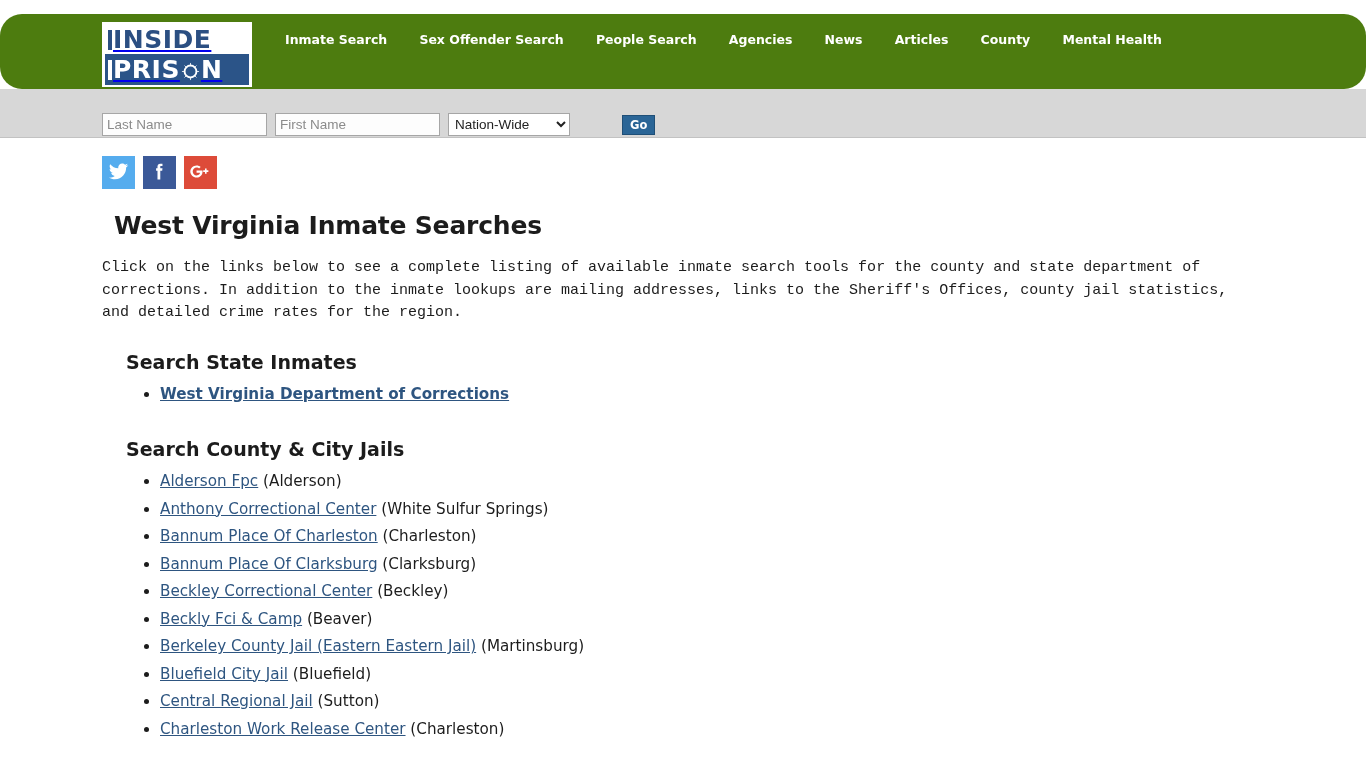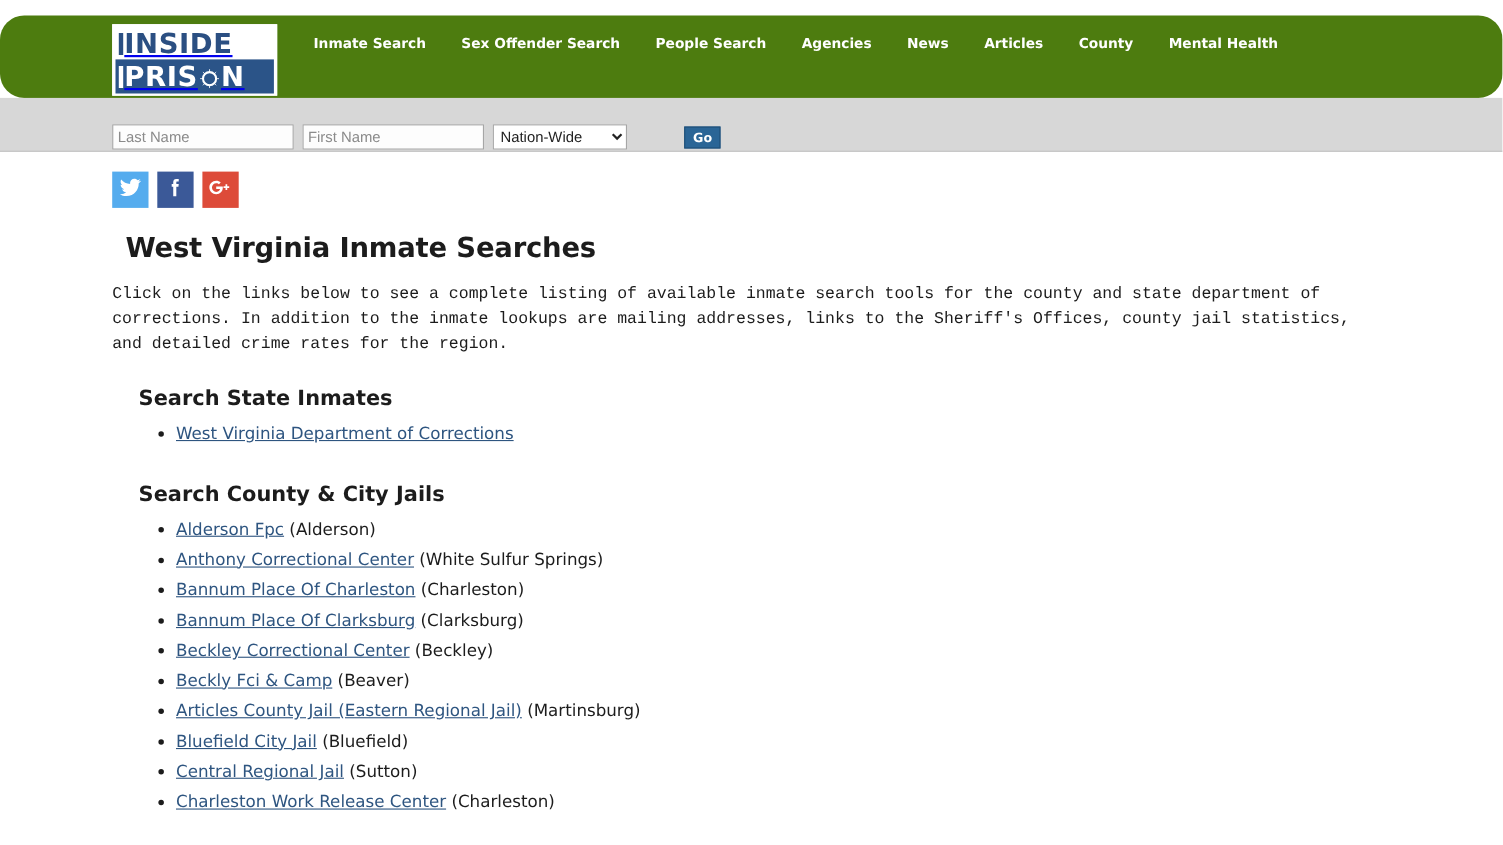--- a/index.html
+++ b/index.html
@@ -242,20 +242,21 @@
     font-size: 15.2px;
     line-height: 27.5px;
     color: #1c1c1c;
   }
   ul.link-list li a {
     color: #2e5580;
     text-decoration: underline;
   }
   .state-list {
     margin-bottom: 30px;
+    font-weight: bold;
   }
   .state-list li { line-height: 28px; }
 </style>
 </head>
 <body>
 
 <div class="top-strip"></div>
 
 <header class="site-header">
   <div class="header-inner">
@@ -343,20 +344,20 @@
 
   <h2 class="section-title">Search County &amp; City Jails</h2>
   <div class="list-block">
     <ul class="link-list">
       <li><a href="#">Alderson Fpc</a> <span>(Alderson)</span></li>
       <li><a href="#">Anthony Correctional Center</a> <span>(White Sulfur Springs)</span></li>
       <li><a href="#">Bannum Place Of Charleston</a> <span>(Charleston)</span></li>
       <li><a href="#">Bannum Place Of Clarksburg</a> <span>(Clarksburg)</span></li>
       <li><a href="#">Beckley Correctional Center</a> <span>(Beckley)</span></li>
       <li><a href="#">Beckly Fci &amp; Camp</a> <span>(Beaver)</span></li>
-      <li><a href="#">Articles County Jail (Eastern Regional Jail)</a> <span>(Martinsburg)</span></li>
+      <li><a href="#">Berkeley County Jail (Eastern Eastern Jail)</a> <span>(Martinsburg)</span></li>
       <li><a href="#">Bluefield City Jail</a> <span>(Bluefield)</span></li>
       <li><a href="#">Central Regional Jail</a> <span>(Sutton)</span></li>
       <li><a href="#">Charleston Work Release Center</a> <span>(Charleston)</span></li>
     </ul>
   </div>
 
 </div>
 
 </body></html>

